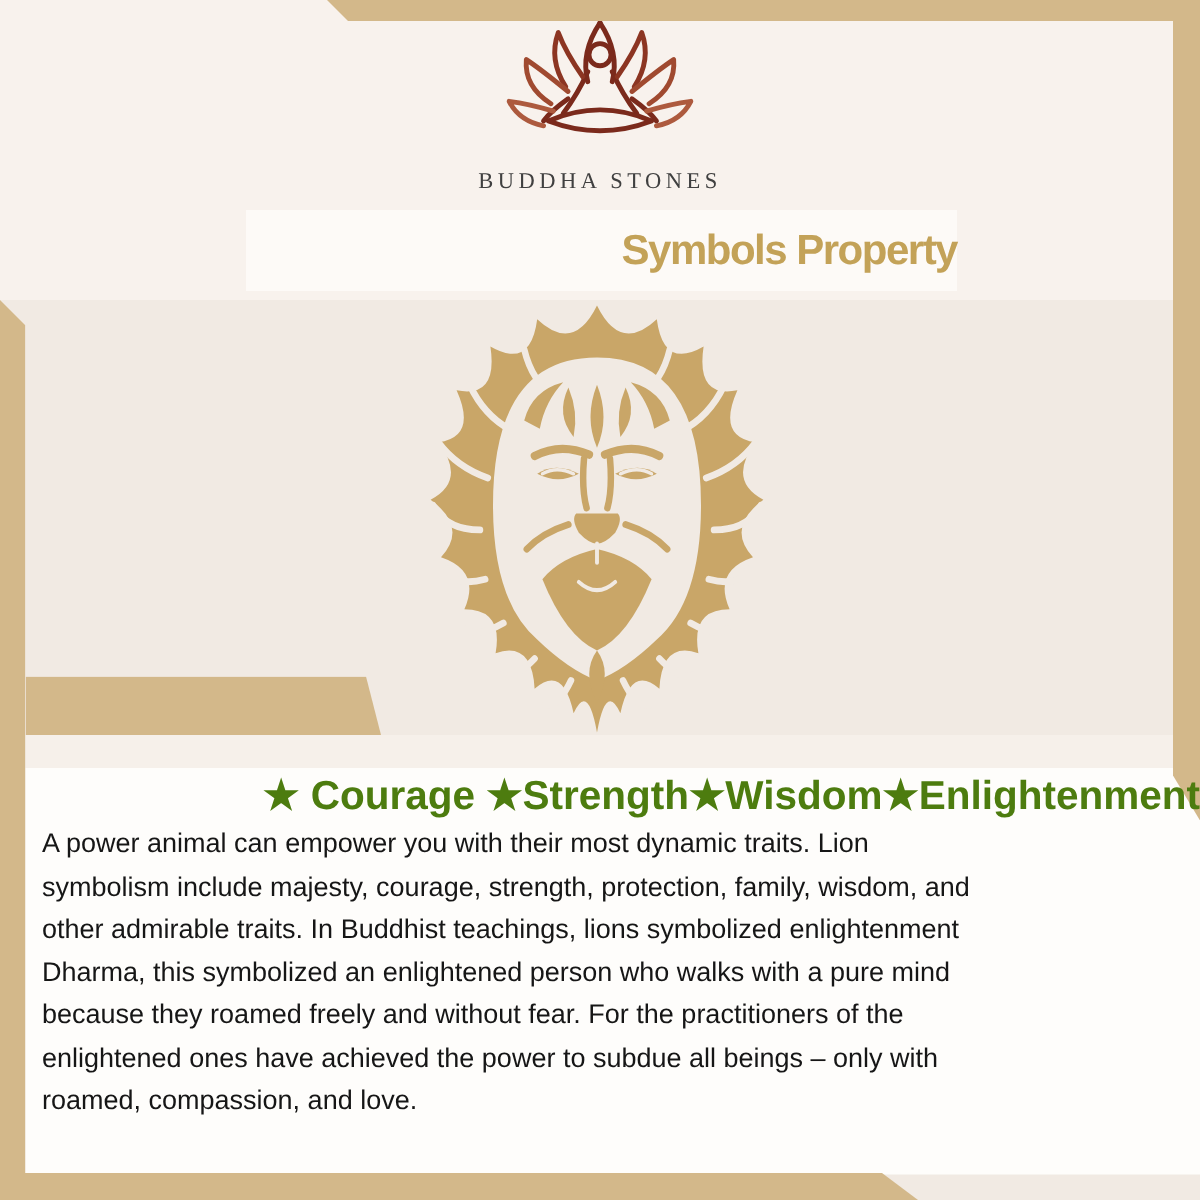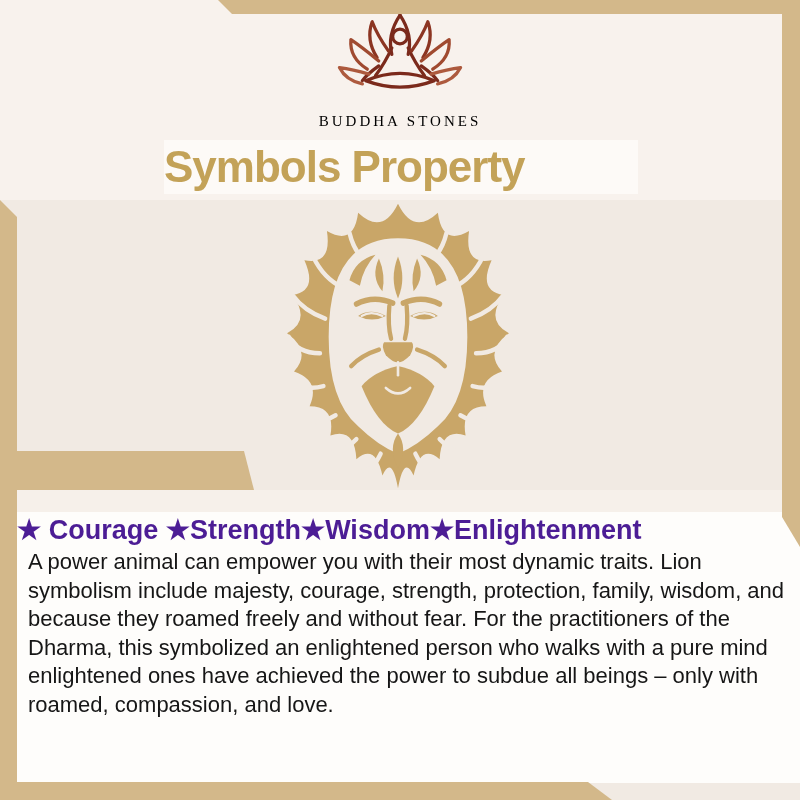--- a/index.html
+++ b/index.html
@@ -18,39 +18,39 @@
     clip-path:polygon(0 0,100% 0,100% 100%,14px 100%);}
   .band-right{left:782px;top:0;width:18px;height:547px;
     clip-path:polygon(0 0,100% 0,100% 100%,0 517px);}
   .band-left{left:0;top:200px;width:17px;height:600px;
     clip-path:polygon(0 0,100% 17px,100% 100%,0 100%);}
   .band-bottom{left:0;top:782px;width:612px;height:18px;
     clip-path:polygon(0 0,588px 0,100% 100%,0 100%);}
 
   
   .title-banner{position:absolute;left:164px;top:140px;width:474px;height:54px;background:#fdfaf7;}
-  .title-text{width:100%;height:54px;line-height:54px;text-align:left;
-    font-size:44px;font-weight:bold;letter-spacing:-1px;color:#c3a258;}
+  .title-text{width:100%;height:54px;line-height:54px;text-align:right;
+    font-size:28px;font-weight:bold;letter-spacing:-1px;color:#c3a258;}
   .logo-svg{position:absolute;left:310px;top:10px;width:180px;height:102px;}
   .brand-text{position:absolute;left:0;top:113px;width:800px;text-align:center;
-    font-family:"Liberation Serif",serif;font-size:15px;letter-spacing:3px;color:#000000;}
+    font-family:"Liberation Serif",serif;font-size:15px;letter-spacing:3px;color:#404040;}
 
   
   .lion-svg{position:absolute;left:268px;top:200px;width:260px;height:292px;}
 
   
   .ribbon{position:absolute;left:17px;top:451px;width:237px;height:39px;background:#d3b88a;
     clip-path:polygon(0 0,227px 0,100% 100%,0 100%);}
   .ribbon-label{padding-left:58px;line-height:39px;font-size:16px;font-weight:bold;color:#404040;margin-top:35px;}
 
   
   .traits-line{position:absolute;left:17px;top:512px;width:783px;height:36px;
-    text-align:left;line-height:36px;font-size:27px;font-weight:bold;color:#4c1d95;}
+    text-align:right;line-height:36px;font-size:27px;font-weight:bold;color:#4d7c0f;}
   .body-text{position:absolute;left:28px;top:548px;width:770px;color:#161616;}
-  .body-line{height:28.5px;line-height:28.5px;font-size:22px;white-space:nowrap;}
+  .body-line{height:28.5px;line-height:28.5px;font-size:18px;white-space:nowrap;}
 </style>
 </head>
 <body>
 
 <div class="canvas">
 
   <div class="bg-top"></div>
   <div class="bg-mid"></div>
   <div class="strip-light"></div>
   <div class="white-box"></div>
@@ -162,19 +162,20 @@
 
   <div class="ribbon">
     <div class="ribbon-label">Lion</div>
   </div>
 
   <div class="traits-line">★ Courage ★Strength★Wisdom★Enlightenment</div>
 
   <div class="body-text">
     <div class="body-line">A power animal can empower you with their most dynamic traits. Lion</div>
     <div class="body-line">symbolism include majesty, courage, strength, protection, family, wisdom, and</div>
+    <div class="body-line">other admirable traits. In Buddhist teachings, lions symbolized enlightenment</div>
+    <div class="body-line">Dharma, this symbolized an enlightened person who walks with a pure mind</div>
     <div class="body-line">because they roamed freely and without fear. For the practitioners of the</div>
-    <div class="body-line">Dharma, this symbolized an enlightened person who walks with a pure mind</div>
     <div class="body-line">enlightened ones have achieved the power to subdue all beings – only with</div>
     <div class="body-line">roamed, compassion, and love.</div>
   </div>
 
 </div>
 
 </body></html>

